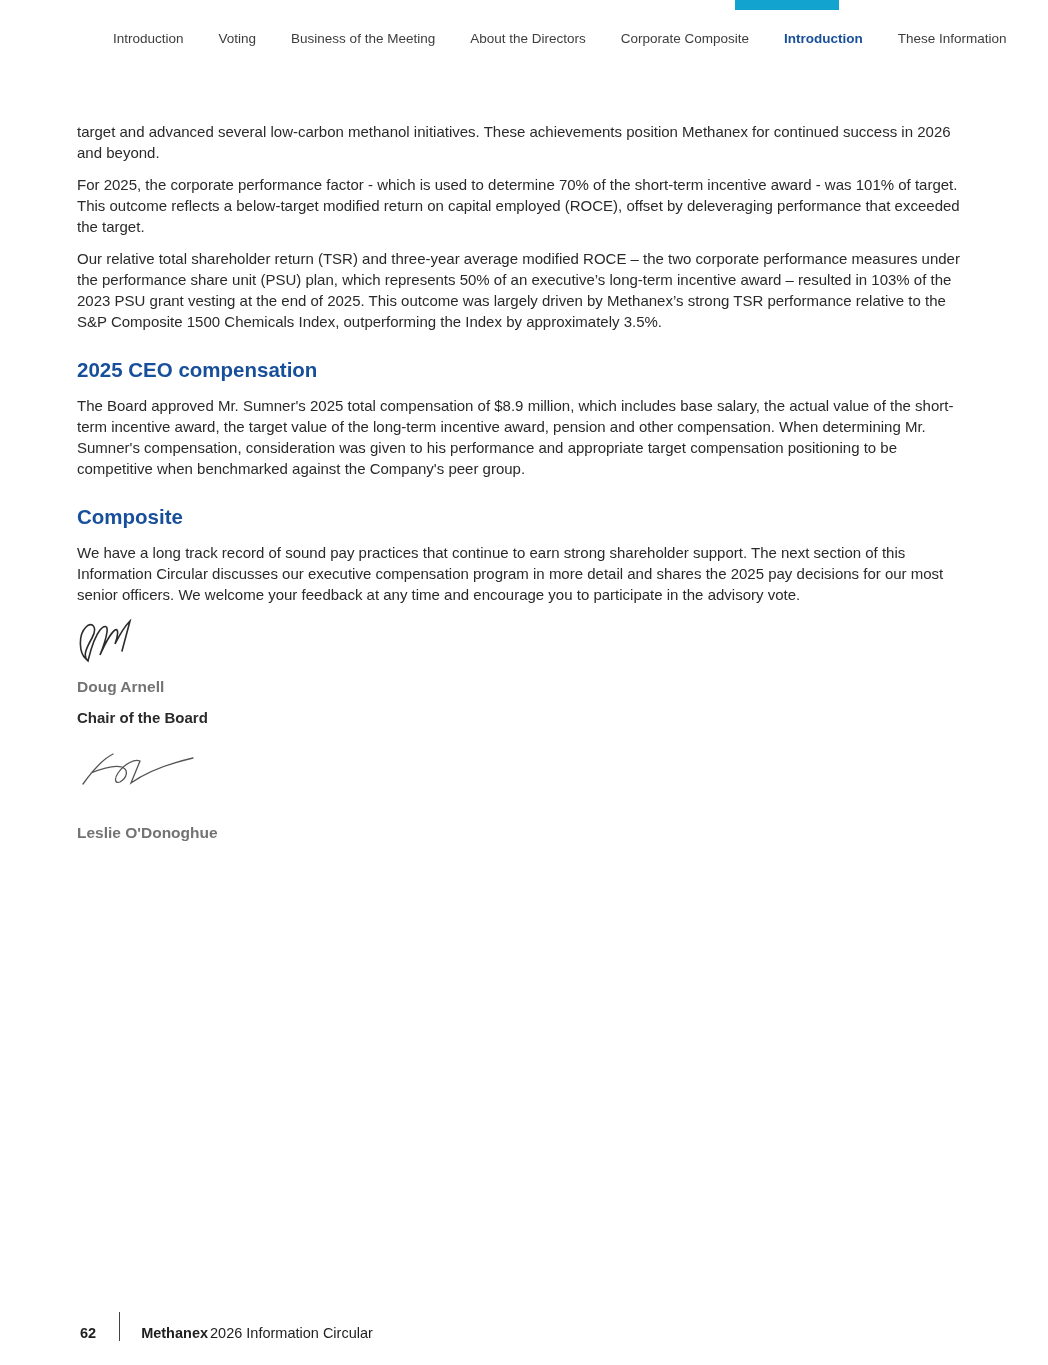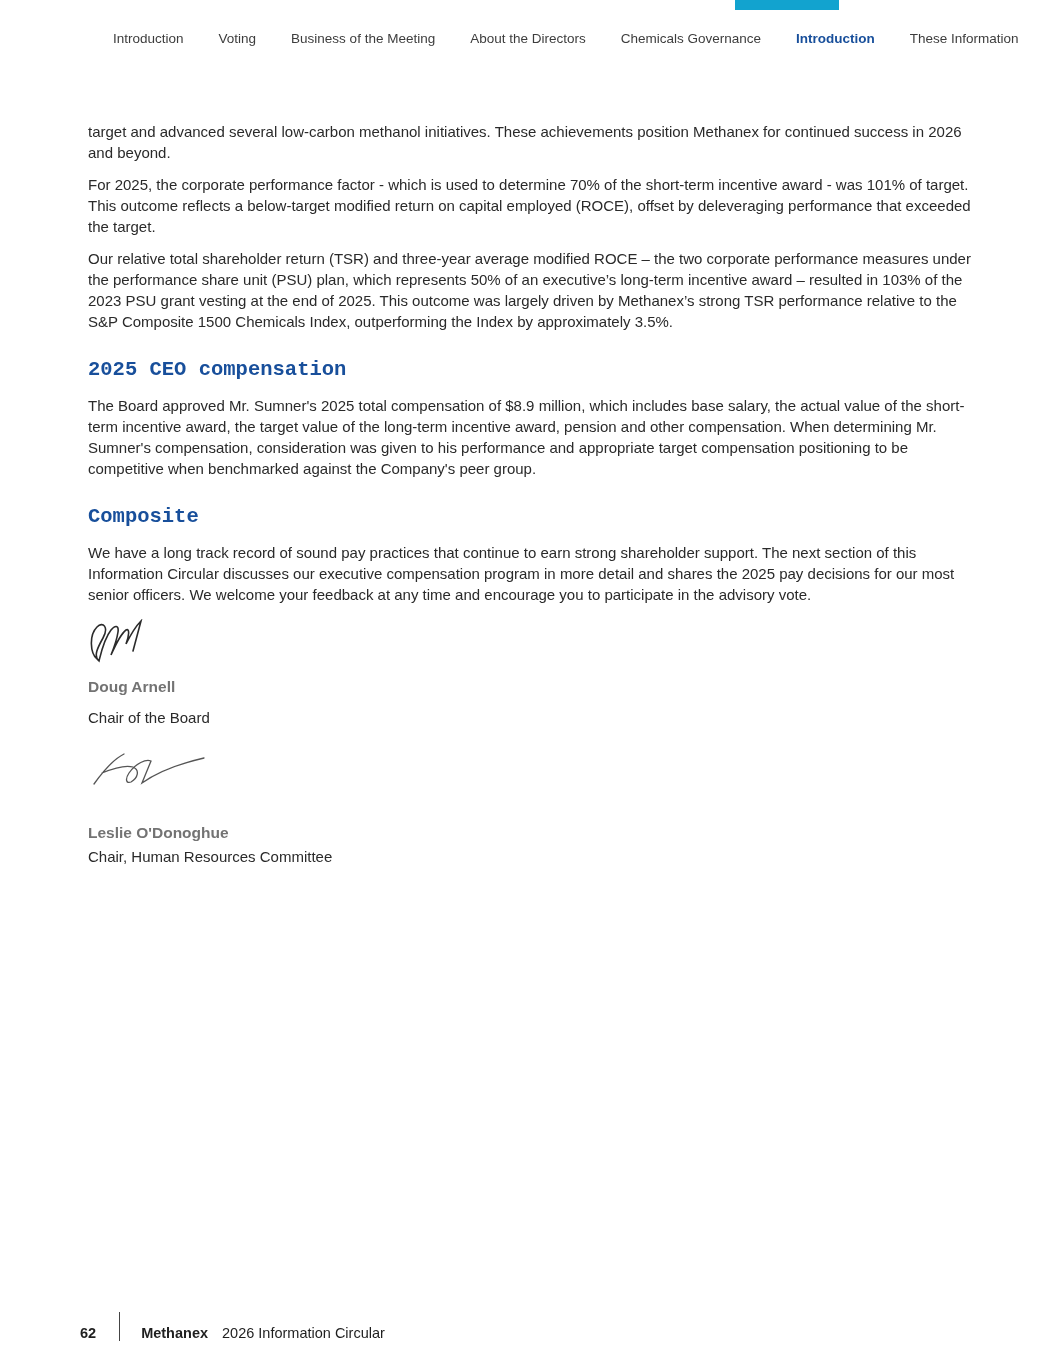--- a/index.html
+++ b/index.html
@@ -27,67 +27,67 @@
     font-size: 13.5px; color: #3d3d3d;
     white-space: nowrap;
   }
   .hamburger { width: 34px; height: 17px; display: flex; flex-direction: column; justify-content: space-between; cursor: pointer; }
   .hamburger span { display: block; height: 3px; background: #3a3a3a; border-radius: 1px; }
   .nav-item { cursor: pointer; }
   .nav-item.active { color: #184f9b; font-weight: bold; }
 
   
   .content {
-    position: absolute; left: 88px; top: 121px; width: 893px;
+    position: absolute; left: 77px; top: 121px; width: 893px;
     font-size: 15px; line-height: 21px; color: #2a2a2a;
   }
   .content p { margin: 0 0 11px 0; }
   h2 {
     font-size: 20.5px; line-height: 24px;
     color: #184f9b; font-weight: bold;
     margin: 26px 0 13px 0;
-    font-family: Liberation Mono, monospace;
+    font-family: Liberation Sans, sans-serif;
   }
 
   
   .sig-block { margin-top: 14px; }
   .sig-svg { display: block; }
   .sig-name { color: #737373; font-weight: bold; font-size: 15.5px; margin-top: 9px; }
   .sig-title { font-size: 15px; color: #2a2a2a; }
-  .sig-title.spaced { margin-top: 10px; }
+  .sig-title.spaced { margin-top: 10px; font-weight: bold; }
   .sig-title.tight { margin-top: 3px; }
   .sig-block.second { margin-top: 22px; }
   .sig-block.second .sig-name { margin-top: 34px; }
 
   
   .footer {
     position: absolute; left: 80px; top: 1312px;
     display: flex; align-items: flex-end;
     font-size: 14.5px; color: #1f1f1f;
   }
   .footer .page-num { font-weight: bold; }
   .footer .divider { width: 1px; height: 29px; background: #444; margin: 0 21px 0 23px; }
-  .footer .brand { font-weight: bold; margin-right: 14px; }
+  .footer .brand { font-weight: bold; margin-right: 2px; }
 </style>
 </head>
 <body>
 
 <div class="tab-indicator"></div>
 
 <nav class="topnav">
   <div class="hamburger">
     <span></span>
       <span></span>
       <span></span>
   </div>
   <div class="nav-item">Introduction</div>
   <div class="nav-item">Voting</div>
   <div class="nav-item">Business of the Meeting</div>
   <div class="nav-item">About the Directors</div>
-  <div class="nav-item">Chemicals Governance</div>
+  <div class="nav-item">Corporate Composite</div>
   <div class="nav-item active">Introduction</div>
   <div class="nav-item">These Information</div>
 </nav>
 
 <main class="content">
   <p>target and advanced several low-carbon methanol initiatives. These achievements position Methanex for continued success in 2026 and beyond.</p>
   <p>For 2025, the corporate performance factor - which is used to determine 70% of the short-term incentive award - was 101% of target. This outcome reflects a below-target modified return on capital employed (ROCE), offset by deleveraging performance that exceeded the target.</p>
   <p>Our relative total shareholder return (TSR) and three-year average modified ROCE – the two corporate performance measures under the performance share unit (PSU) plan, which represents 50% of an executive’s long-term incentive award – resulted in 103% of the 2023 PSU grant vesting at the end of 2025. This outcome was largely driven by Methanex’s strong TSR performance relative to the S&amp;P Composite 1500 Chemicals Index, outperforming the Index by approximately 3.5%.</p>
 
   <h2>2025 CEO compensation</h2>
@@ -102,21 +102,20 @@
     </svg>
     <div class="sig-name">Doug Arnell</div>
     <div class="sig-title spaced">Chair of the Board</div>
   </div>
 
   <div class="sig-block second">
     <svg class="sig-svg" width="120" height="38" viewBox="0 0 120 38">
       <path d="M6 34 C16 20 28 8 36 4 M14 23 C26 18 38 15 45 17 C52 20 50 28 43 32 C38 34 37 29 41 23 C48 13 58 9 63 11 L54 33 C68 23 90 14 116 8" stroke="#555555" fill="none" stroke-width="1.3" stroke-linecap="round"></path>
     </svg>
     <div class="sig-name">Leslie O'Donoghue</div>
-    <div class="sig-title tight">Chair, Human Resources Committee</div>
   </div>
 </main>
 
 <footer class="footer">
   <span class="page-num">62</span>
   <span class="divider"></span>
   <span class="brand">Methanex</span>
   <span>2026 Information Circular</span>
 </footer>
 

